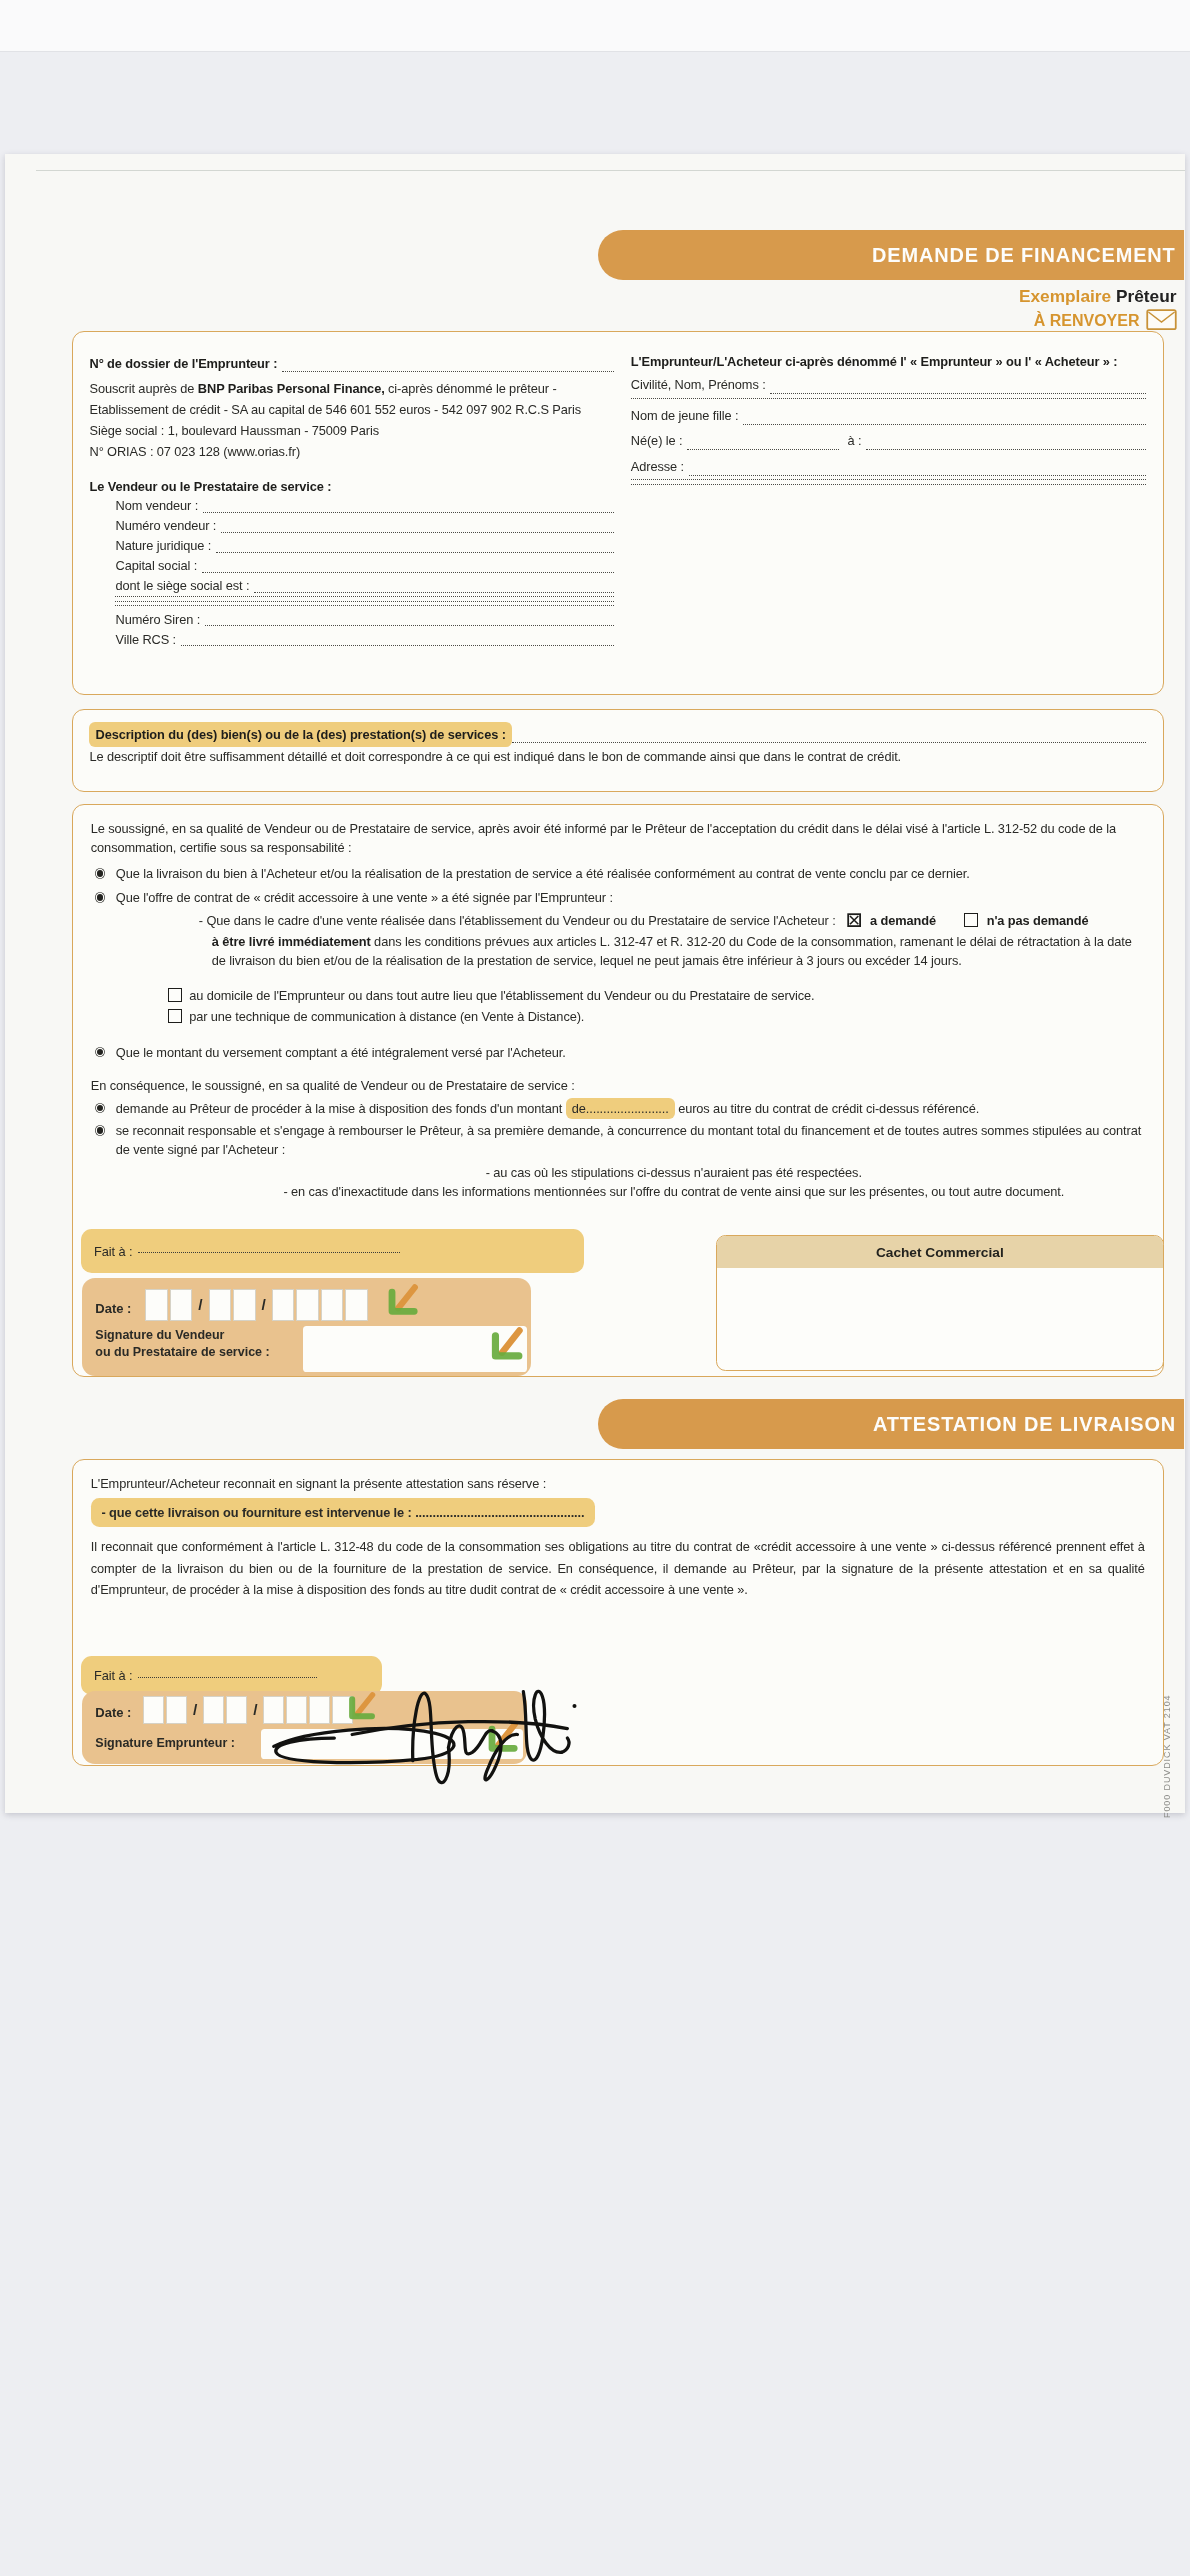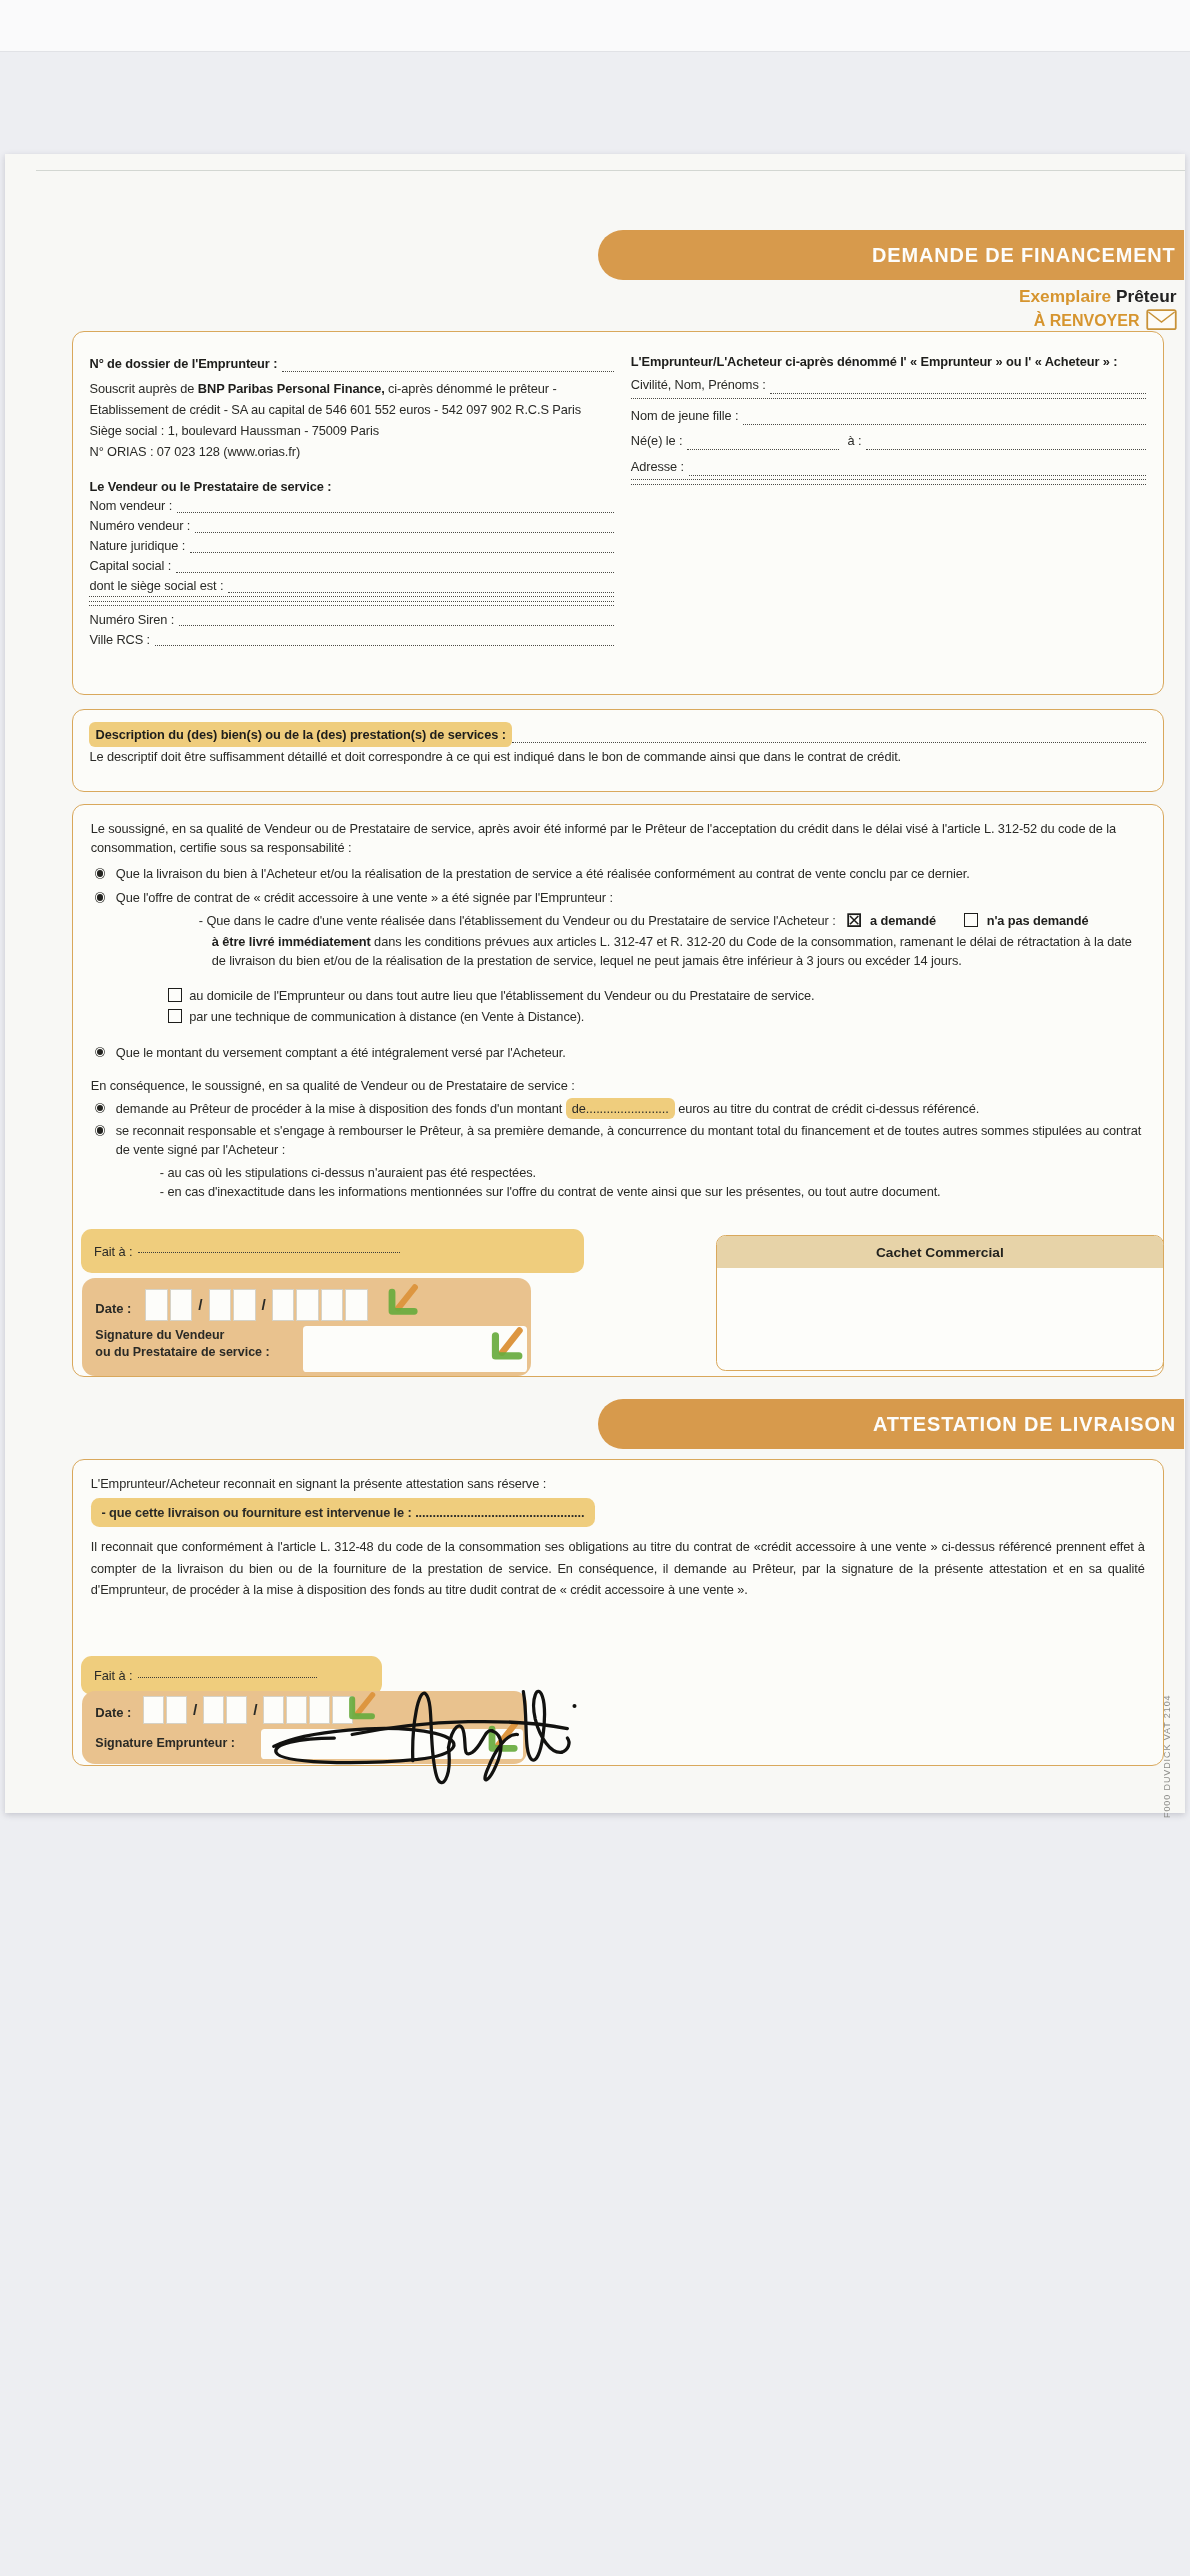--- a/index.html
+++ b/index.html
@@ -28,40 +28,40 @@
 
   .frow{display:flex;align-items:flex-end;}
   .frow .lbl{white-space:nowrap;padding-right:4.8px;}
   .dots{flex:1 1 auto;border-bottom:1.3px dotted #4a4a46;margin-bottom:3.6px;min-width:18px;}
   .dots.fix{flex:0 0 auto;}
 
   
   .colL{position:absolute;left:16.7px;top:19px;width:525px;}
   .colR{position:absolute;left:558px;top:19px;right:16.7px;}
   .colL .frow,.colR .frow{line-height:25px;}
-  .vrow{line-height:20px !important;}
+  .vrow{line-height:20px !important;margin-left:26px;}
   .rrow{line-height:25.6px !important;}
 
   
   .descrow{display:flex;align-items:flex-end;}
   .hl{background:#efcd7d;border-radius:6px;padding:3px 6px;box-decoration-break:clone;-webkit-box-decoration-break:clone;}
   .note{margin-top:9.5px;}
 
   
   .cert-pad{padding:14.3px 18px 0 18px;position:relative;}
   .para{margin:0;}
   .bullet{position:relative;padding-left:25px;margin:0;}
   .bullet .dotmark{position:absolute;left:6px;top:6px;width:6.5px;height:6.5px;border-radius:50%;background:#232320;box-shadow:0 0 0 1.2px #fcfcf9,0 0 0 1.8px #232320;}
   .cbrow{position:relative;padding-left:21.4px;margin-left:77px;}
   .cbrow .cbx{position:absolute;left:0;top:2.4px;}
   .cbx{display:inline-block;width:12px;height:12px;border:1.8px solid #1d1d1b;background:#fdfdfa;box-sizing:content-box;}
   .subline{margin-left:108px;}
   .subcont{margin-left:121px;}
   .inlinecb{display:inline-block;vertical-align:-2.4px;margin:0 4.8px 0 8.3px;}
-  .dashline{margin-left:69px;}
+  .dashline{margin-left:112px;text-align:center;}
 
   .fait-pill{position:absolute;background:#efcd7d;border-radius:10.7px;display:flex;align-items:center;padding:0 13px;box-sizing:border-box;}
   .fait-pill .dots{border-bottom-color:#3c3c38;margin-bottom:-3.6px;}
 
   .cachet{position:absolute;left:643px;top:430px;width:448px;height:136px;border:1.8px solid #d9a85c;border-radius:9.5px;background:#fdfdfa;box-sizing:border-box;overflow:hidden;}
   .cachet .head{height:32px;background:#e7d3a8;display:flex;align-items:center;justify-content:center;font-weight:700;font-size:13.7px;color:#23231f;text-align:right;}
 
   .tanbox{position:absolute;background:#e9c28e;border-radius:13px;box-sizing:border-box;}
   .tan-datelbl{position:absolute;font-weight:700;font-size:13px;color:#2a2a26;}
   .cells{position:absolute;display:flex;align-items:center;gap:1.8px;}

